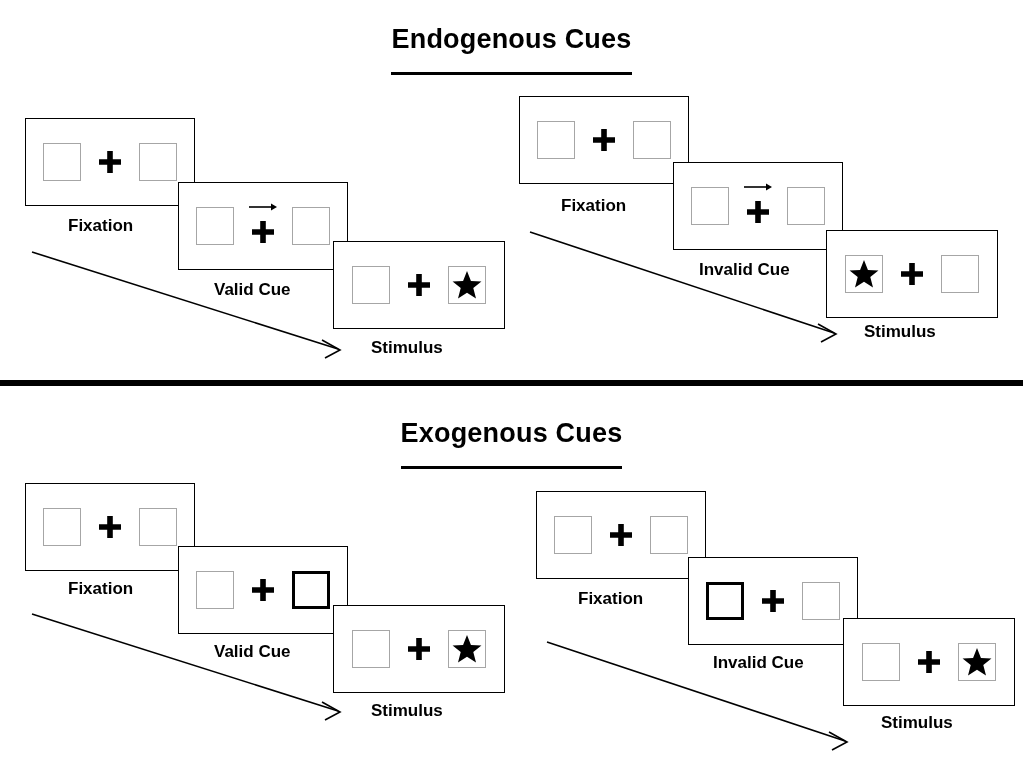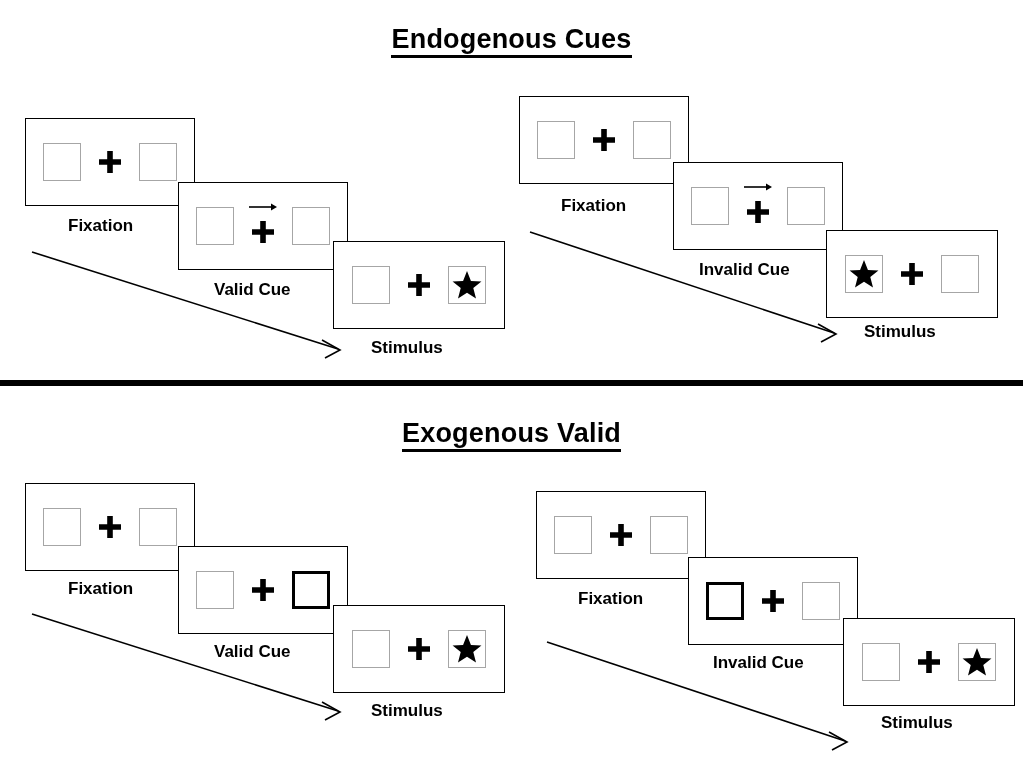--- a/index.html
+++ b/index.html
@@ -20,21 +20,21 @@
   .section-title {
     position: absolute;
     width: 100%;
     text-align: center;
     font-size: 27px;
     font-weight: bold;
     letter-spacing: 0.2px;
   }
   .section-title span {
     border-bottom: 3px solid #000;
-    padding-bottom: 1px;
+    padding-bottom: 18px;
   }
 
   
   .divider {
     position: absolute;
     left: 0;
     width: 1023px;
     height: 6px;
     background: #000;
   }
@@ -230,21 +230,21 @@
       </svg>
     </div>
     <div class="box"></div>
   </div>
 </div>
 <div class="caption" style="left:864px; top:322px;">Stimulus</div>
 
 <div class="divider" style="top:380px;"></div>
 
 <div class="section-title" style="top:418px;">
-  <span>Exogenous Valid</span>
+  <span>Exogenous Cues</span>
 </div>
 
 <svg class="flow-arrow" style="left:30px; top:610px;" width="320" height="112" viewBox="0 0 320 112">
   <line x1="2" y1="4" x2="308" y2="101" stroke="#000" stroke-width="1.6"></line>
   <polyline points="292,92 310,102 295,110" fill="none" stroke="#000" stroke-width="1.6"></polyline>
 </svg>
 
 <div class="panel" style="left:25px; top:483px; width:170px; height:88px;">
   <div class="panel-inner">
     <div class="box"></div>

